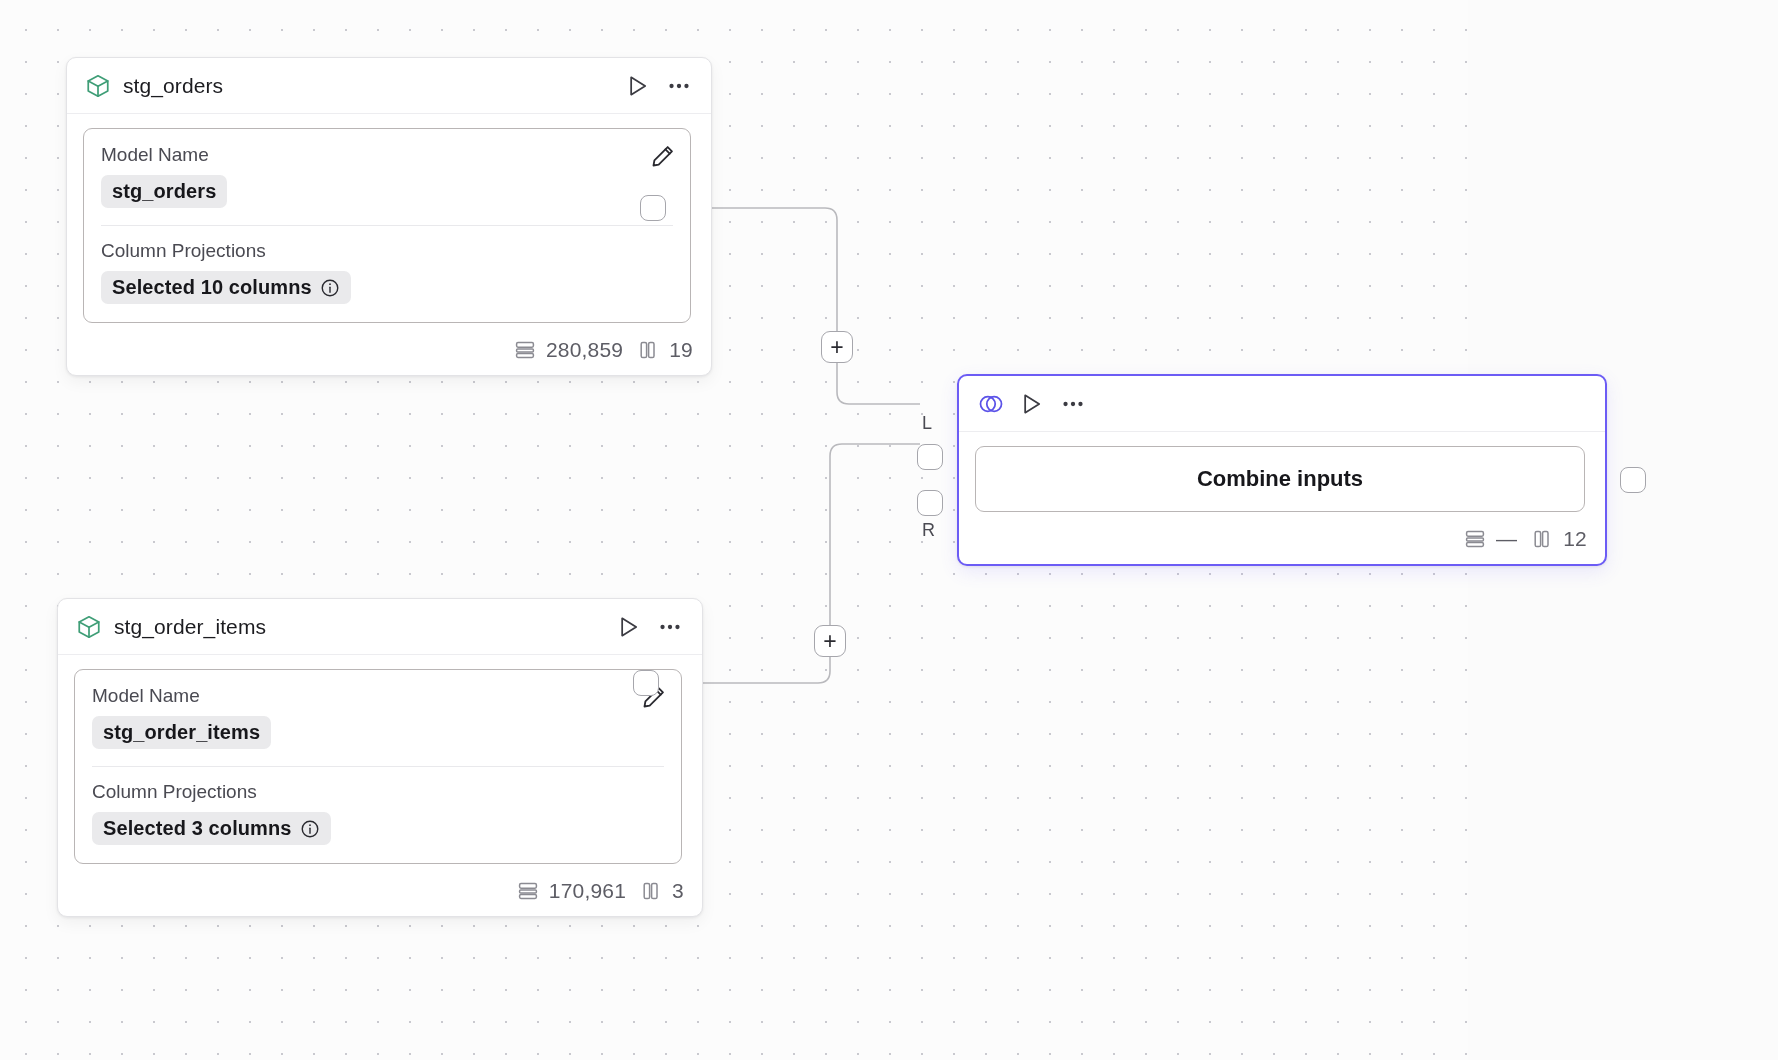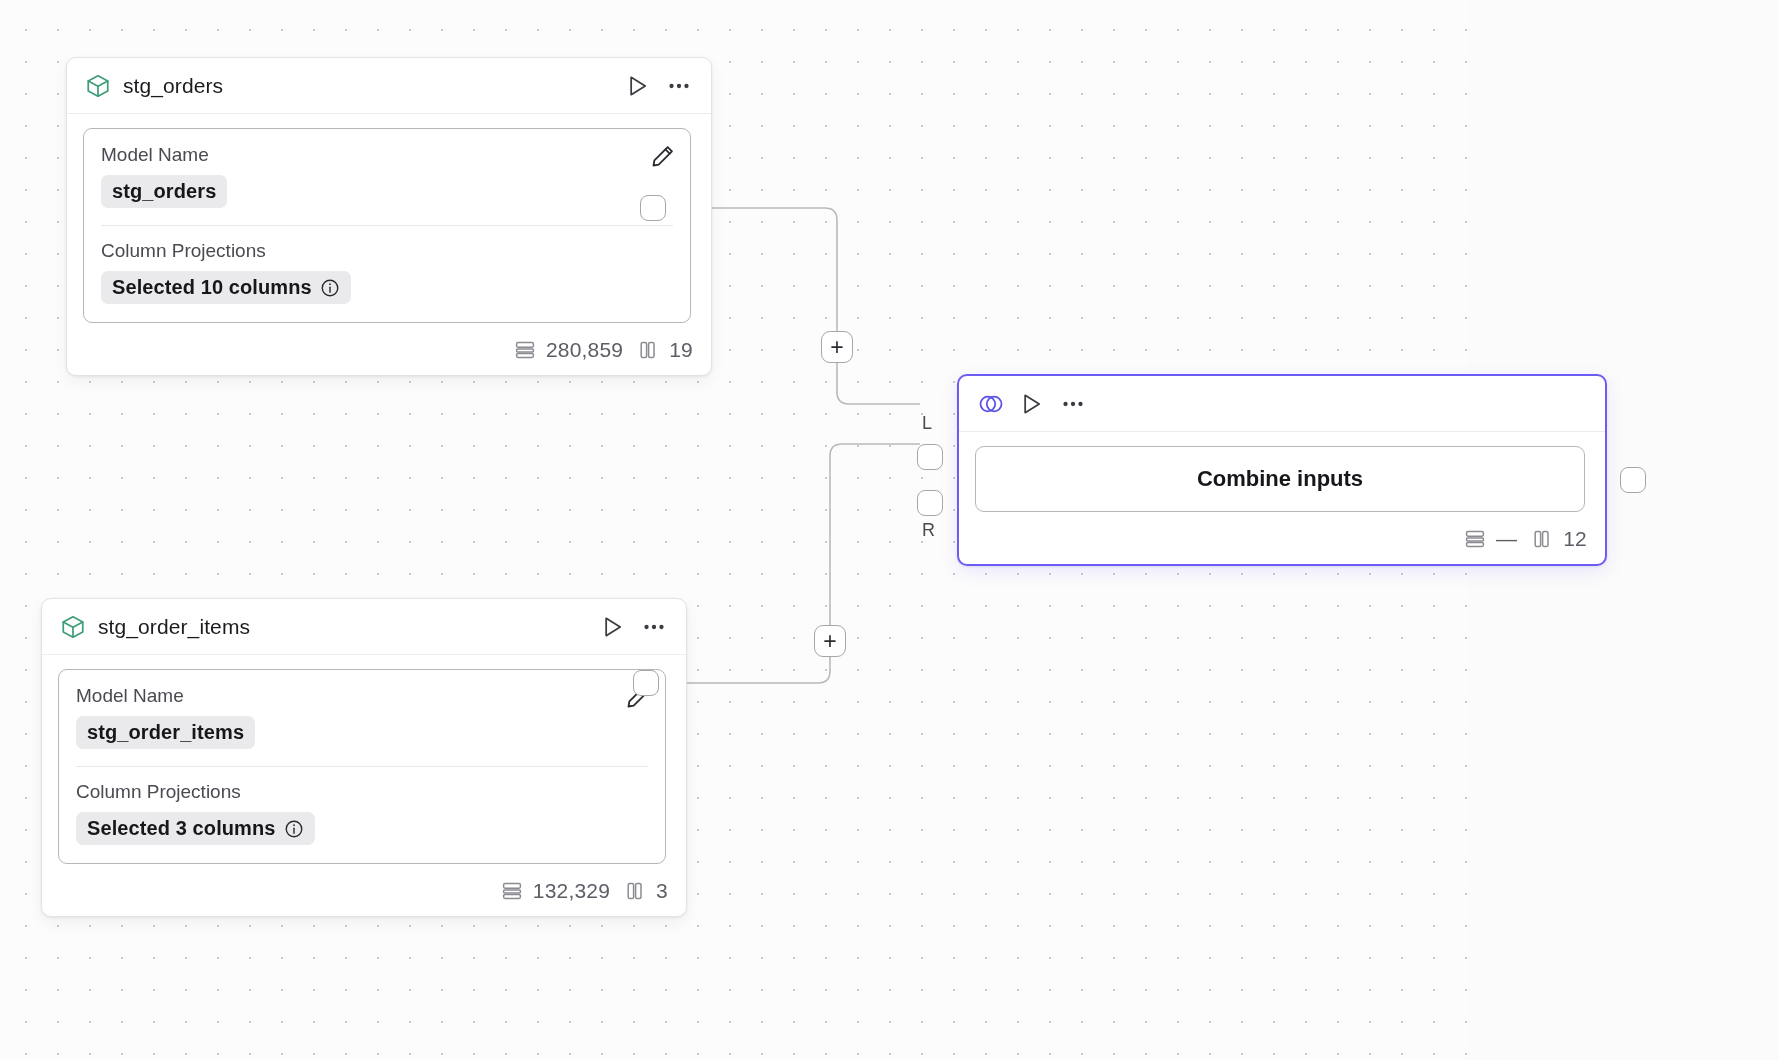--- a/index.html
+++ b/index.html
@@ -262,21 +262,21 @@
             <rect x="12.6" y="4.4" width="5.4" height="15.2" rx="1.6"></rect>
           </svg>
         </span>
         <span class="val">19</span>
       </span>
     </div>
   </div>
 
   <div class="handle" style="left:640px; top:195px;"></div>
 
-  <div class="node" style="left:41px; top:598px; width:646px;">
+  <div class="node" style="left:57px; top:598px; width:646px;">
     <div class="node-header">
       <span class="icon-btn">
         <svg width="26" height="26" viewBox="0 0 24 24" fill="none" stroke="#3f9e77" stroke-width="1.6" stroke-linejoin="round" stroke-linecap="round">
           <path d="M12 2.6 21 7.4v9.2L12 21.4 3 16.6V7.4z"></path>
           <path d="M3 7.4 12 12.2l9-4.8"></path>
           <path d="M12 12.2v9.2"></path>
         </svg>
       </span>
       <span class="node-title">stg_order_items</span>
       <span class="hdr-actions">
@@ -324,21 +324,21 @@
 
     <div class="node-footer">
       <span class="stat">
         <span class="icon-btn">
           <svg width="24" height="24" viewBox="0 0 24 24" fill="none" stroke="#8b8b92" stroke-width="1.5" stroke-linejoin="round">
             <rect x="3.6" y="4.6" width="16.8" height="4.6" rx="1.4"></rect>
             <rect x="3.6" y="10.9" width="16.8" height="3.2" rx="1"></rect>
             <rect x="3.6" y="15.4" width="16.8" height="4" rx="1.4"></rect>
           </svg>
         </span>
-        <span class="val">132,329</span>
+        <span class="val">170,961</span>
       </span>
       <span class="stat">
         <span class="icon-btn">
           <svg width="24" height="24" viewBox="0 0 24 24" fill="none" stroke="#8b8b92" stroke-width="1.5" stroke-linejoin="round">
             <rect x="5.2" y="4.4" width="5.4" height="15.2" rx="1.6"></rect>
             <rect x="12.6" y="4.4" width="5.4" height="15.2" rx="1.6"></rect>
           </svg>
         </span>
         <span class="val">3</span>
       </span>

